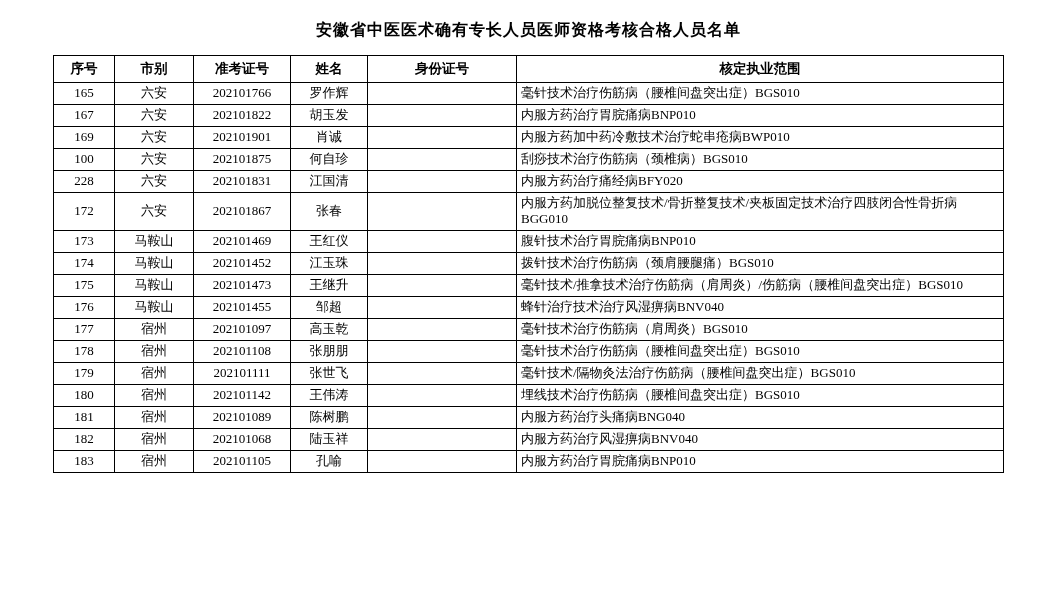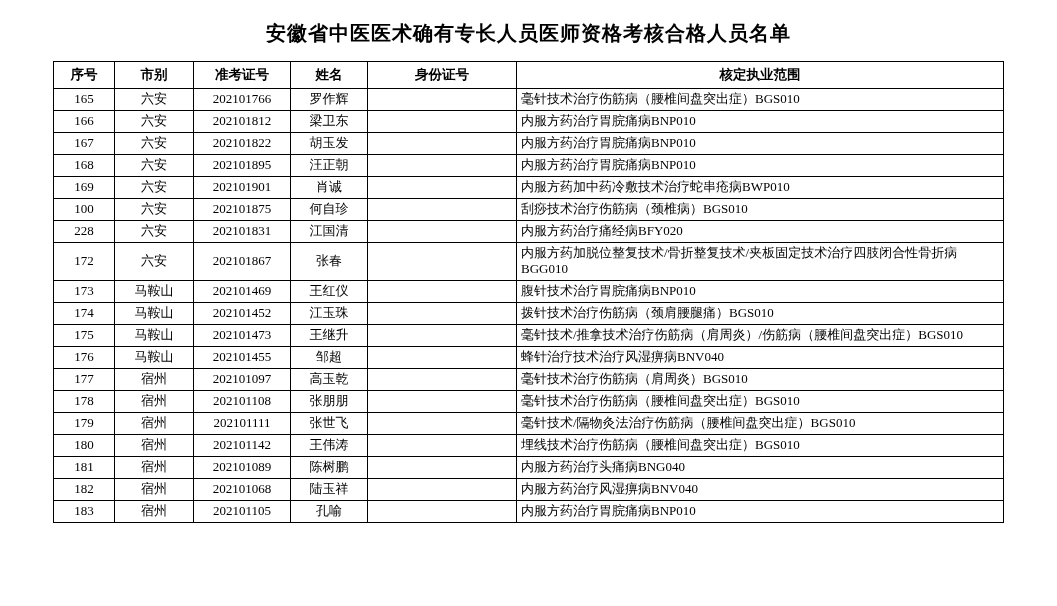--- a/index.html
+++ b/index.html
@@ -14,21 +14,21 @@
     color: #000000;
   }
   .page {
     width: 1057px;
     position: relative;
   }
   .doc-title {
     text-align: center;
     font-family: "Liberation Sans", sans-serif;
     font-weight: bold;
-    font-size: 20px;
+    font-size: 16px;
     letter-spacing: 1px;
     padding-top: 20px;
     padding-bottom: 14px;
   }
   .table-wrap {
     padding: 0 82px 0 53px;
   }
   table.roster {
     border-collapse: collapse;
     width: 951px;
@@ -91,40 +91,24 @@
       <tbody id="roster-body">
           <tr class="row">
             <td class="c-seq">165</td>
             <td class="c-city">六安</td>
             <td class="c-exam">202101766</td>
             <td class="c-name">罗作辉</td>
             <td class="c-id"></td>
             <td class="c-scope">毫针技术治疗伤筋病（腰椎间盘突出症）BGS010</td>
           </tr>
           <tr class="row">
-            <td class="c-seq">166</td>
-            <td class="c-city">六安</td>
-            <td class="c-exam">202101812</td>
-            <td class="c-name">梁卫东</td>
-            <td class="c-id"></td>
-            <td class="c-scope">内服方药治疗胃脘痛病BNP010</td>
-          </tr>
-          <tr class="row">
             <td class="c-seq">167</td>
             <td class="c-city">六安</td>
             <td class="c-exam">202101822</td>
             <td class="c-name">胡玉发</td>
-            <td class="c-id"></td>
-            <td class="c-scope">内服方药治疗胃脘痛病BNP010</td>
-          </tr>
-          <tr class="row">
-            <td class="c-seq">168</td>
-            <td class="c-city">六安</td>
-            <td class="c-exam">202101895</td>
-            <td class="c-name">汪正朝</td>
             <td class="c-id"></td>
             <td class="c-scope">内服方药治疗胃脘痛病BNP010</td>
           </tr>
           <tr class="row">
             <td class="c-seq">169</td>
             <td class="c-city">六安</td>
             <td class="c-exam">202101901</td>
             <td class="c-name">肖诚</td>
             <td class="c-id"></td>
             <td class="c-scope">内服方药加中药冷敷技术治疗蛇串疮病BWP010</td>

